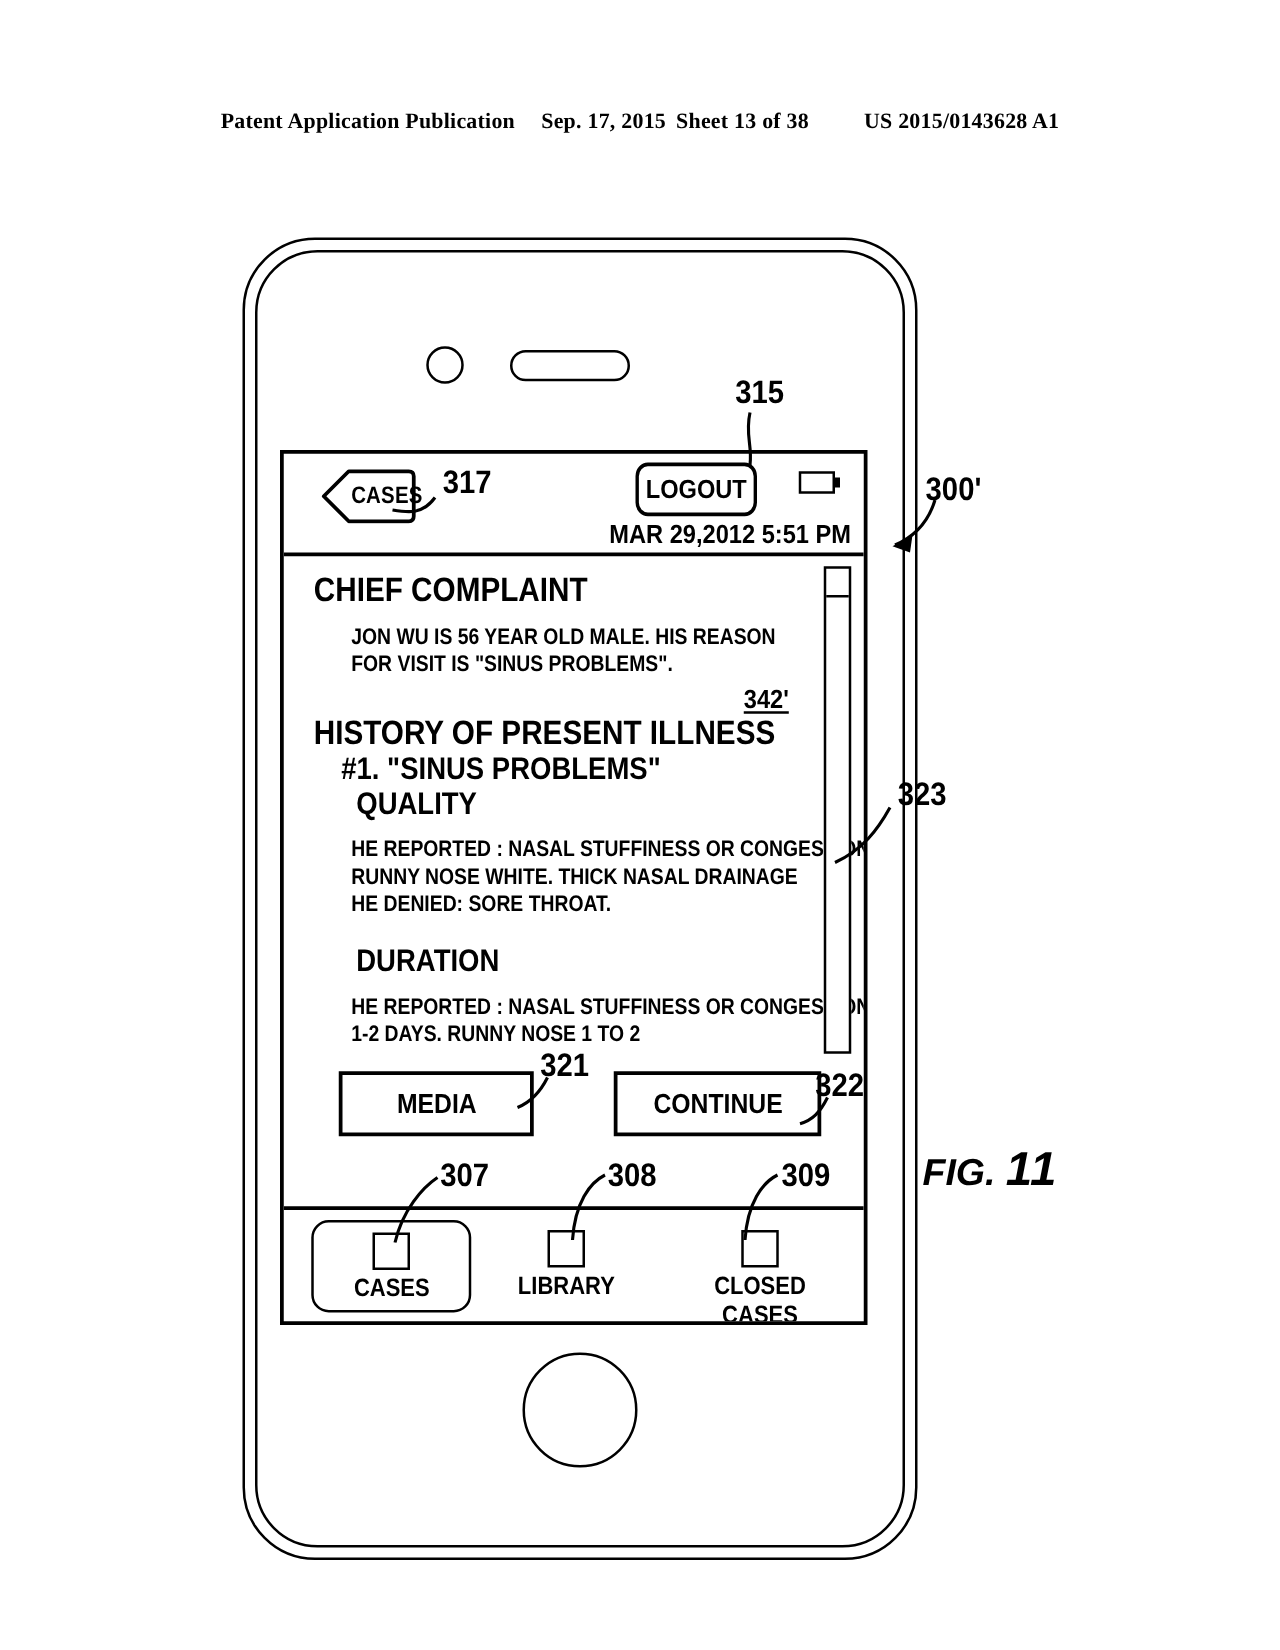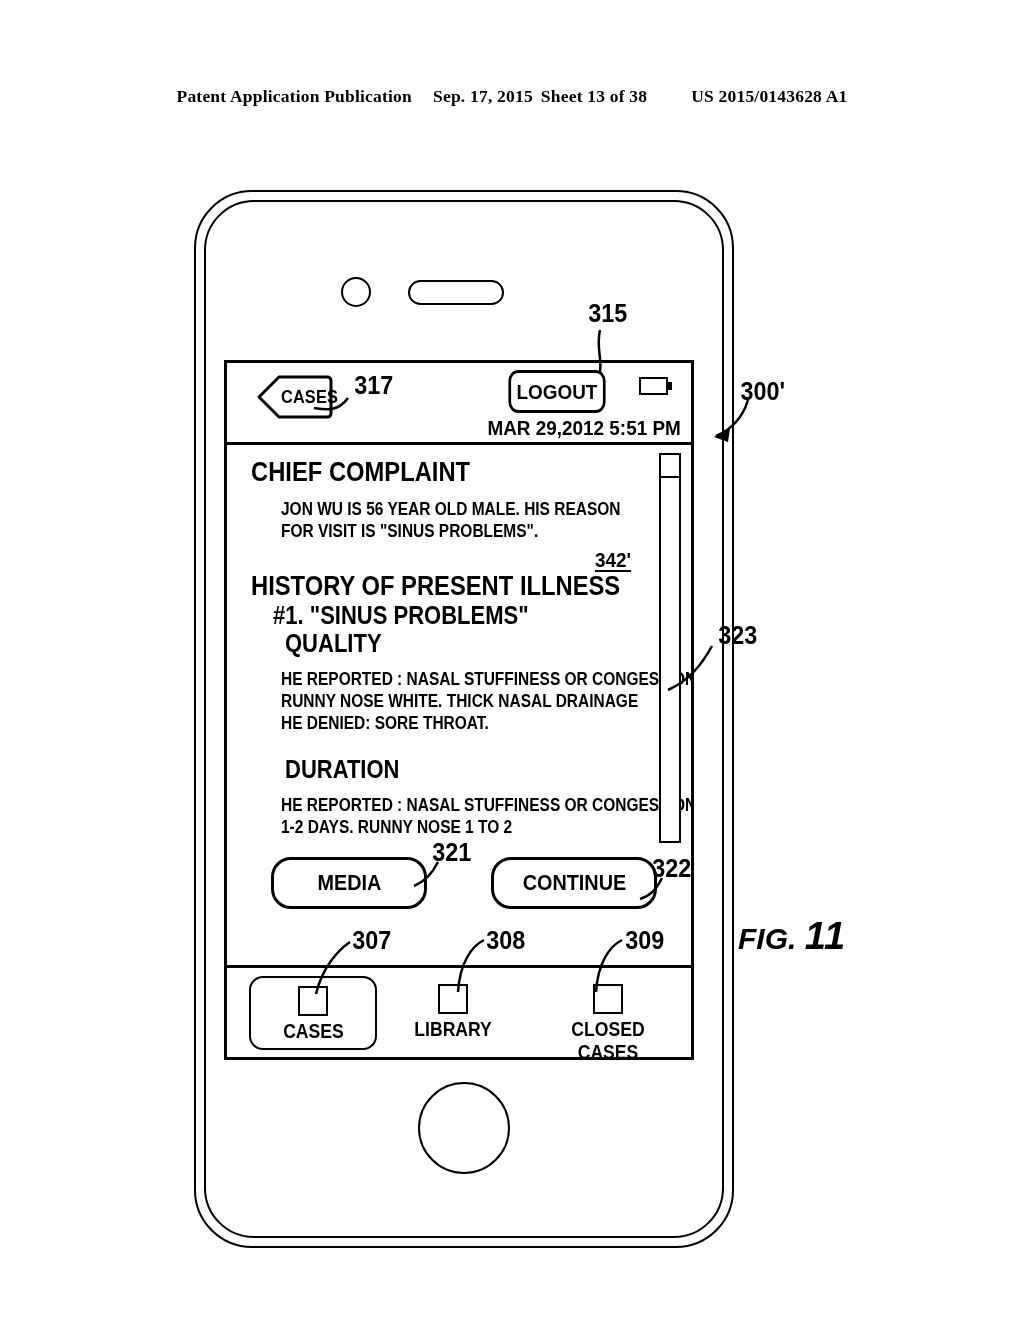--- a/index.html
+++ b/index.html
@@ -270,21 +270,21 @@
     position: absolute;
     left: 0;
     top: 412px;
     width: 100%;
     height: 60px;
   }
   .action-btn {
     position: absolute;
     height: 52px;
     border: 3px solid #000;
-    border-radius: 20px;
+    border-radius: 0;
     box-sizing: border-box;
     text-align: center;
     line-height: 46px;
     font-family: "Liberation Sans Narrow", "Liberation Sans", sans-serif;
     font-weight: bold;
     font-size: 22px;
   }
   .btn-media { left: 44px; width: 156px; }
   .btn-continue { left: 264px; width: 166px; }
   .action-btn span { display: inline-block; transform: scaleX(0.9); }

